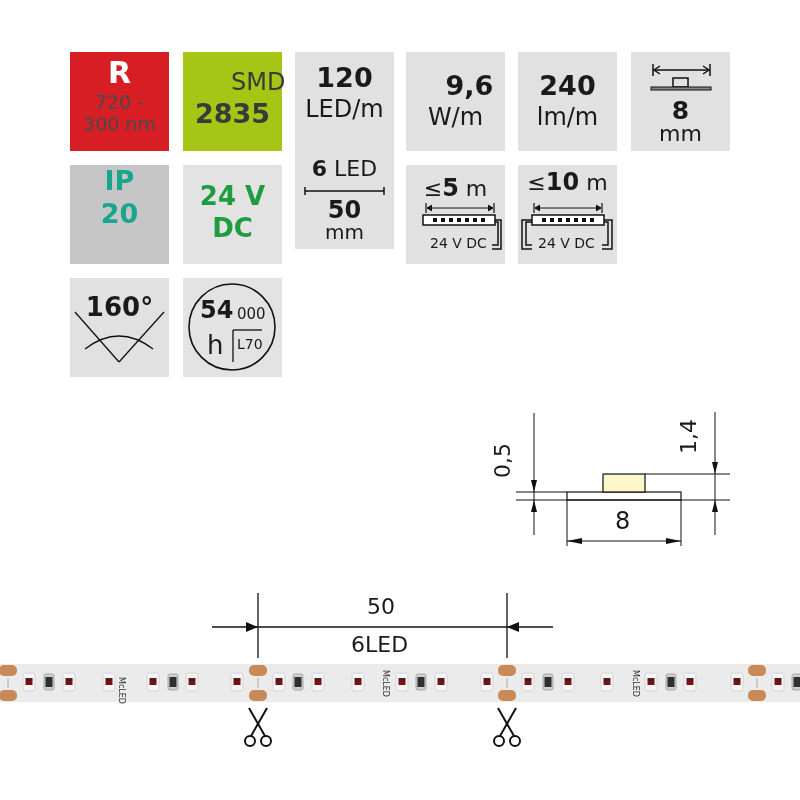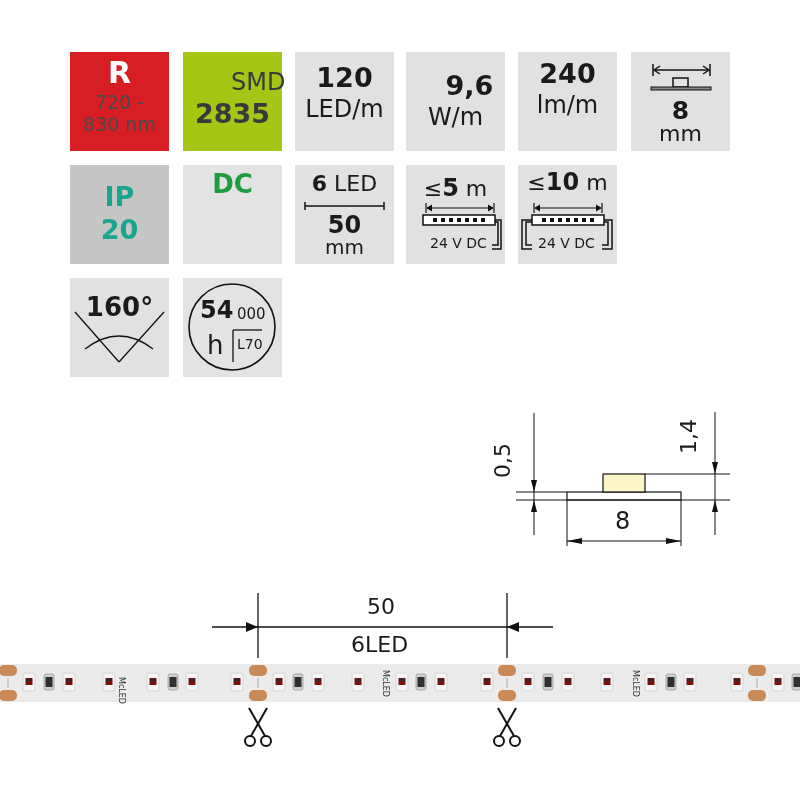--- a/index.html
+++ b/index.html
@@ -16,67 +16,68 @@
   svg{position:absolute;left:0;top:0;}
   .abs{position:absolute;}
   .strip-text{font-family:"DejaVu Sans",sans-serif;}
 </style>
 </head>
 <body>
 
 <div class="tile t-red" style="left:70px;top:52px;">
   <span class="line b" style="color:#fff;font-size:30px;margin-top:6px;">R</span>
   <span class="line" style="color:#4a4a4a;font-size:19px;margin-top:5px;">720 -</span>
-  <span class="line" style="color:#4a4a4a;font-size:19px;margin-top:3px;">830 nm</span>
+  <span class="line" style="color:#4a4a4a;font-size:19px;margin-top:3px;">300 nm</span>
 </div>
 
 <div class="tile t-lime" style="left:183px;top:52px;">
   <span class="line" style="color:#3a3a3a;font-size:24px;margin-top:18px;margin-left:48px;">SMD</span>
   <span class="line b" style="color:#3a3a3a;font-size:27px;margin-top:6px;">2835</span>
 </div>
 
 <div class="tile" style="left:295px;top:52px;">
   <span class="line b big" style="margin-top:12px;">120</span>
   <span class="line med" style="margin-top:6px;">LED/m</span>
 </div>
 
 <div class="tile" style="left:406px;top:52px;">
   <span class="line b big" style="margin-top:20px;margin-left:28px;">9,6</span>
   <span class="line med" style="margin-top:6px;">W/m</span>
 </div>
 
 <div class="tile" style="left:518px;top:52px;">
-  <span class="line b big" style="margin-top:8px;">240</span>
+  <span class="line b big" style="margin-top:20px;">240</span>
   <span class="line med" style="margin-top:6px;">lm/m</span>
 </div>
 
 <div class="tile" style="left:631px;top:52px;">
   <svg width="99" height="50" viewBox="0 0 99 50">
     <line x1="22" y1="12" x2="22" y2="24" stroke="#111" stroke-width="1.5"></line>
     <line x1="79" y1="12" x2="79" y2="24" stroke="#111" stroke-width="1.5"></line>
     <line x1="23" y1="18" x2="78" y2="18" stroke="#111" stroke-width="1.5"></line>
     <polyline points="29,14 23,18 29,22" fill="none" stroke="#111" stroke-width="1.5"></polyline>
     <polyline points="72,14 78,18 72,22" fill="none" stroke="#111" stroke-width="1.5"></polyline>
     <rect x="42" y="26" width="15" height="9" fill="#e1e1e1" stroke="#111" stroke-width="1.5"></rect>
     <rect x="20" y="35" width="60" height="3" fill="#888" stroke="#111" stroke-width="1"></rect>
   </svg>
   <span class="line b" style="font-size:25px;margin-top:46px;">8</span>
   <span class="line" style="font-size:22px;margin-top:0px;">mm</span>
 </div>
 
 <div class="tile t-gray" style="left:70px;top:165px;">
-  <span class="line b" style="color:#1aa58e;font-size:27px;margin-top:18px;">IP</span>
+  <span class="line b" style="color:#1aa58e;font-size:27px;margin-top:2px;">IP</span>
   <span class="line b" style="color:#1aa58e;font-size:27px;margin-top:6px;">20</span>
 </div>
 
 <div class="tile t-light" style="left:183px;top:165px;">
+  <span class="line b" style="color:#1f9c3f;font-size:26px;margin-top:18px;">24 V</span>
   <span class="line b" style="color:#1f9c3f;font-size:26px;margin-top:6px;">DC</span>
 </div>
 
-<div class="tile" style="left:295px;top:165px;">
+<div class="tile" style="left:295px;top:150px;">
   <div style="margin-top:8px;font-size:22px;line-height:1;">
     <span class="b">6</span>
     <span>LED</span>
   </div>
   <svg width="99" height="99" viewBox="0 0 99 99">
     <line x1="10" y1="41" x2="89" y2="41" stroke="#111" stroke-width="1.5"></line>
     <line x1="10" y1="37" x2="10" y2="45" stroke="#111" stroke-width="1.5"></line>
     <line x1="89" y1="37" x2="89" y2="45" stroke="#111" stroke-width="1.5"></line>
   </svg>
   <span class="line b" style="font-size:24px;margin-top:18px;">50</span>

